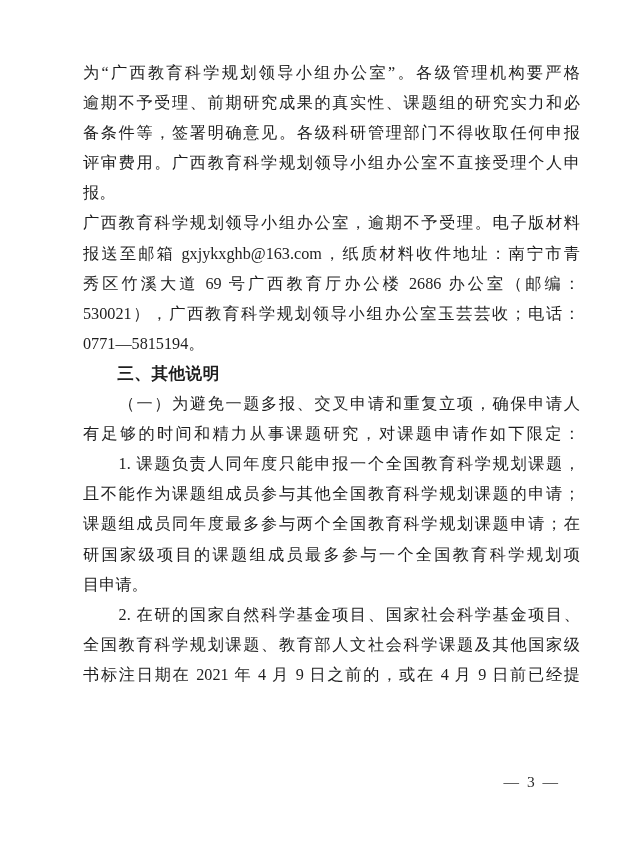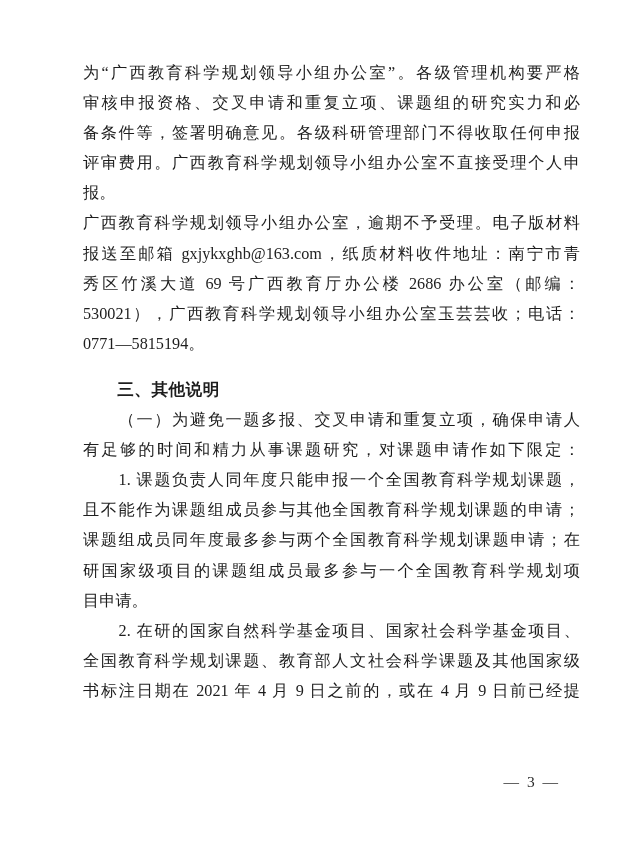--- a/index.html
+++ b/index.html
@@ -33,40 +33,39 @@
   .line.fill {
     white-space: normal;
     text-align: justify;
     text-align-last: justify;
   }
   .block.heading .line {
     font-family: Liberation Serif, serif;
     font-weight: 700;
     font-size: 16.6px;
     letter-spacing: 0.5px;
-    margin-top: 16px;
   }
   .footer {
     position: absolute;
     top: 772px;
     right: 83px;
     font-size: 15.5px;
     line-height: 20px;
     color: #2a2a2a;
     letter-spacing: 2px;
   }
 </style>
 </head>
 <body>
 
 <div class="page">
   <div class="doc-body" id="doc-body">
       <div class="block body">
         <div class="line fill">为“广西教育科学规划领导小组办公室”。各级管理机构要严格</div>
-        <div class="line fill">审核申报资格、交叉申请和重复立项、课题组的研究实力和必</div>
+        <div class="line fill">逾期不予受理、前期研究成果的真实性、课题组的研究实力和必</div>
         <div class="line fill">备条件等，签署明确意见。各级科研管理部门不得收取任何申报</div>
         <div class="line fill">评审费用。广西教育科学规划领导小组办公室不直接受理个人申</div>
         <div class="line">报。</div>
       </div>
       <div class="block body">
         <div class="line fill">广西教育科学规划领导小组办公室，逾期不予受理。电子版材料</div>
         <div class="line fill">报送至邮箱 gxjykxghb@163.com，纸质材料收件地址：南宁市青</div>
         <div class="line fill">秀区竹溪大道 69 号广西教育厅办公楼 2686 办公室（邮编：</div>
         <div class="line fill">530021），广西教育科学规划领导小组办公室玉芸芸收；电话：</div>
         <div class="line">0771—5815194。</div>

